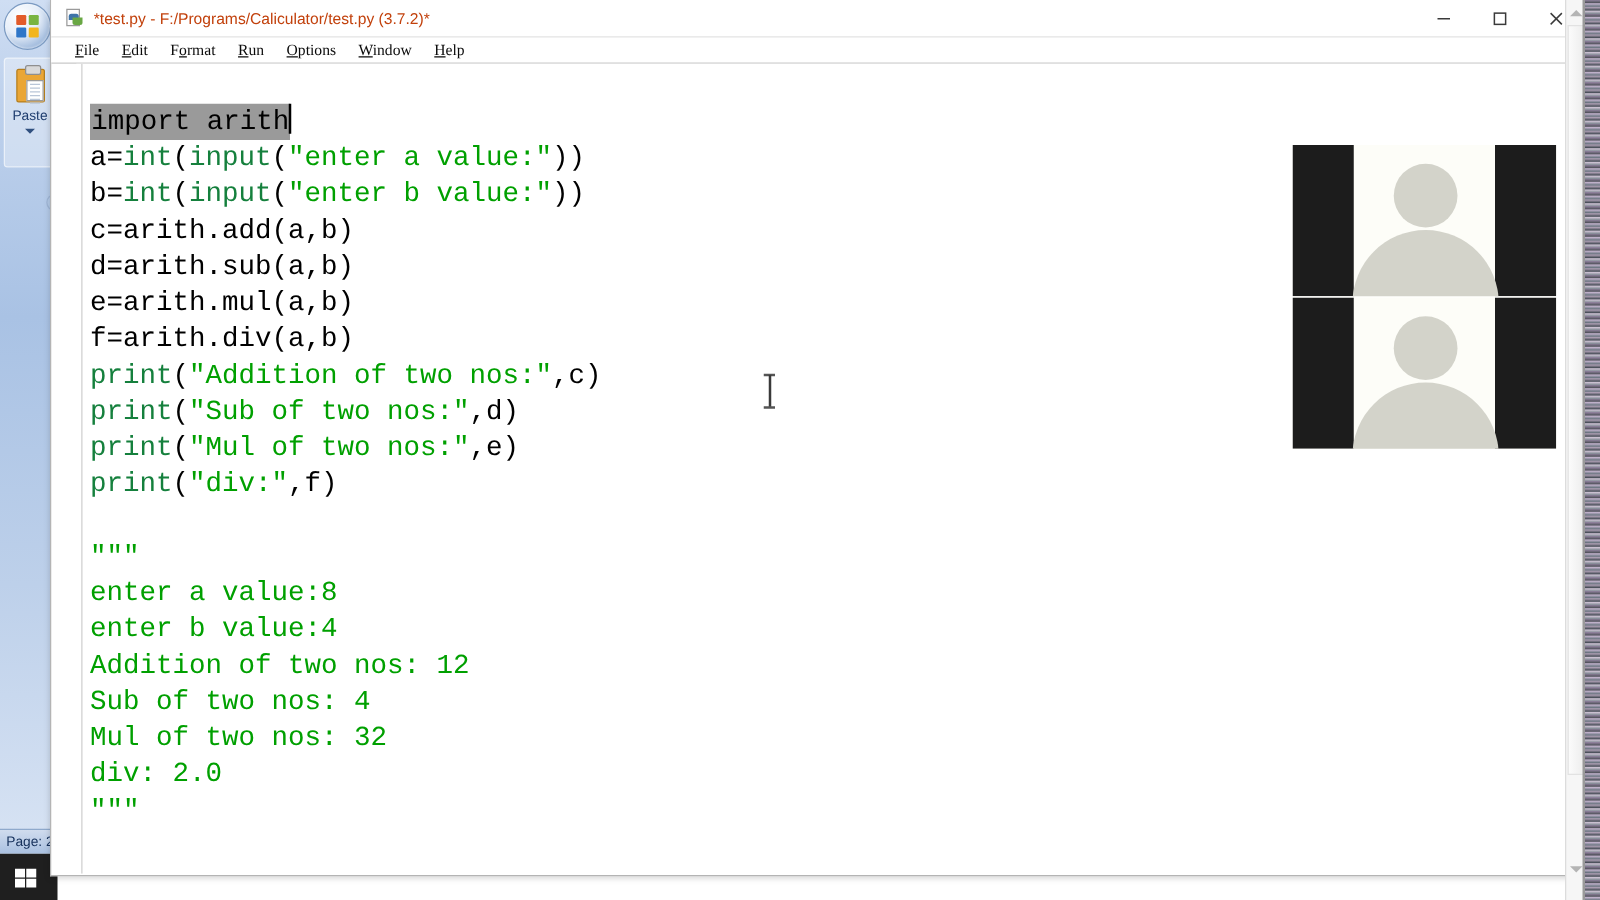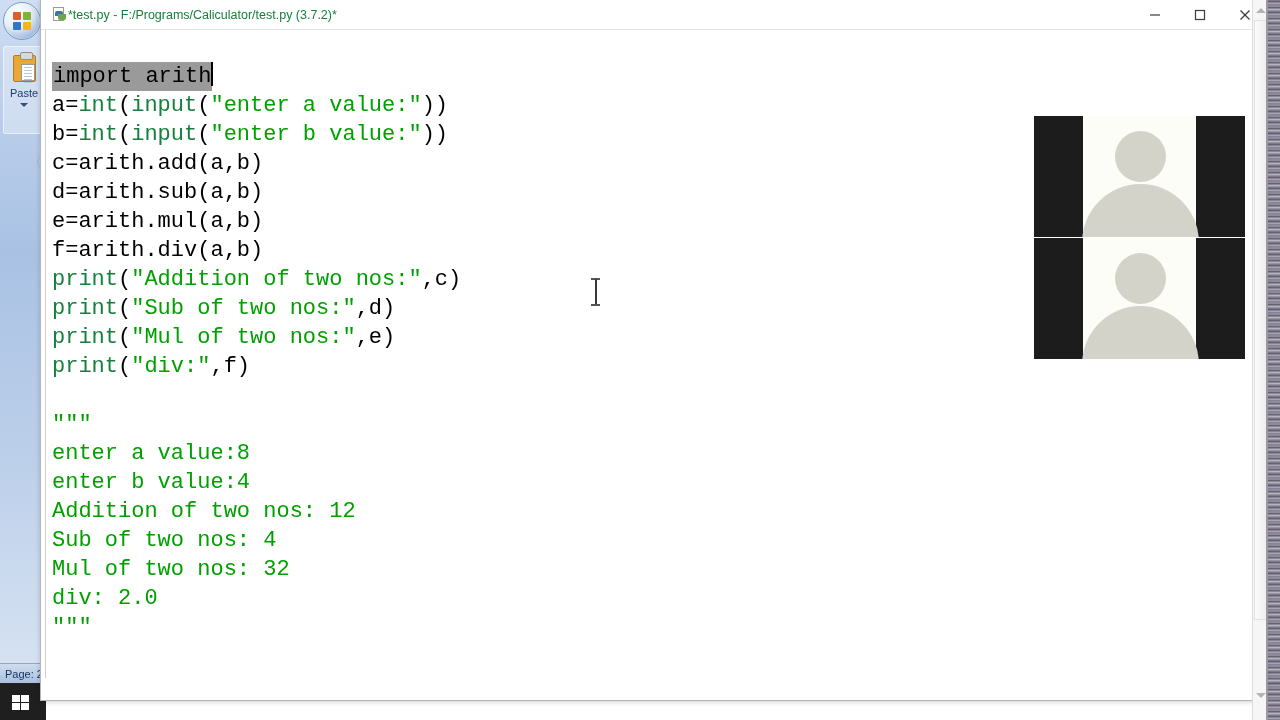--- a/index.html
+++ b/index.html
@@ -125,21 +125,21 @@
   }
   .title-icon .snake1 {
     position: absolute; left: 3px; top: 4px; width: 8px; height: 5px;
     background: #3d73a8; border-radius: 2px 2px 0 0;
   }
   .title-icon .snake2 {
     position: absolute; left: 6px; top: 7px; width: 8px; height: 6px;
     background: #69a744; border-radius: 0 0 2px 2px;
   }
   .title-text {
-    font-size: 12.5px; color: #15803d; white-space: nowrap;
+    margin-left: 7px; font-size: 12.5px; color: #c2410c; white-space: nowrap;
   }
   .win-controls { position: absolute; right: 0; top: 0; height: 30px; display: flex; }
   .wc {
     width: 45px; height: 30px; display: flex; align-items: center; justify-content: center;
     color: #3a3a3a;
   }
   .wc svg { display: block; }
 
   .menubar {
     height: 21px; background: #ffffff; display: flex; align-items: center;
@@ -147,20 +147,21 @@
   }
   .menu-item {
     font-size: 12.5px; color: #0b0b0b; padding: 0 9px; white-space: nowrap;
     font-family: "Liberation Serif", serif;
   }
   .menu-item u { text-decoration: underline; }
 
   .editor {
     position: relative; height: 648px; background: #ffffff; overflow: hidden;
     padding: 3px 0 0 4px;
+    margin-left: 20px;
   }
   .code {
     font-family: "Liberation Mono", monospace;
     font-size: 22px;
     line-height: 29px;
     white-space: pre;
     color: #000000;
     padding-left: 7px;
   }
   .code .ln { display: block; height: 29px; }
@@ -295,20 +296,29 @@
         </div>
         <div class="wc">
           <svg width="12" height="12" viewBox="0 0 12 12">
               <line x1="1.5" y1="1.5" x2="10.5" y2="10.5" stroke="currentColor" stroke-width="1.2"></line>
               <line x1="10.5" y1="1.5" x2="1.5" y2="10.5" stroke="currentColor" stroke-width="1.2"></line>
             </svg>
         </div>
       </div>
     </div>
 
+    <div class="menubar">
+      <div class="menu-item"><u>F</u>ile</div>
+      <div class="menu-item"><u>E</u>dit</div>
+      <div class="menu-item">F<u>o</u>rmat</div>
+      <div class="menu-item"><u>R</u>un</div>
+      <div class="menu-item"><u>O</u>ptions</div>
+      <div class="menu-item"><u>W</u>indow</div>
+      <div class="menu-item"><u>H</u>elp</div>
+    </div>
 
     <div class="editor">
       <div class="margin-line"></div>
 
       <div class="code">
 <span class="ln"><span class="sel">import arith</span><span class="caret-line"></span></span><span class="ln"><span>a=</span><span class="bif">int</span><span>(</span><span class="bif">input</span><span>(</span><span class="str">"enter a value:"</span><span>))</span></span><span class="ln"><span>b=</span><span class="bif">int</span><span>(</span><span class="bif">input</span><span>(</span><span class="str">"enter b value:"</span><span>))</span></span><span class="ln">c=arith.add(a,b)</span><span class="ln">d=arith.sub(a,b)</span><span class="ln">e=arith.mul(a,b)</span><span class="ln">f=arith.div(a,b)</span><span class="ln"><span class="bif">print</span><span>(</span><span class="str">"Addition of two nos:"</span><span>,c)</span></span><span class="ln"><span class="bif">print</span><span>(</span><span class="str">"Sub of two nos:"</span><span>,d)</span></span><span class="ln"><span class="bif">print</span><span>(</span><span class="str">"Mul of two nos:"</span><span>,e)</span></span><span class="ln"><span class="bif">print</span><span>(</span><span class="str">"div:"</span><span>,f)</span></span><span class="ln"> </span><span class="ln str">"""</span><span class="ln str">enter a value:8</span><span class="ln str">enter b value:4</span><span class="ln str">Addition of two nos: 12</span><span class="ln str">Sub of two nos: 4</span><span class="ln str">Mul of two nos: 32</span><span class="ln str">div: 2.0</span><span class="ln str">"""</span>
       </div>
 
       <div class="ibeam">
           <i></i>

